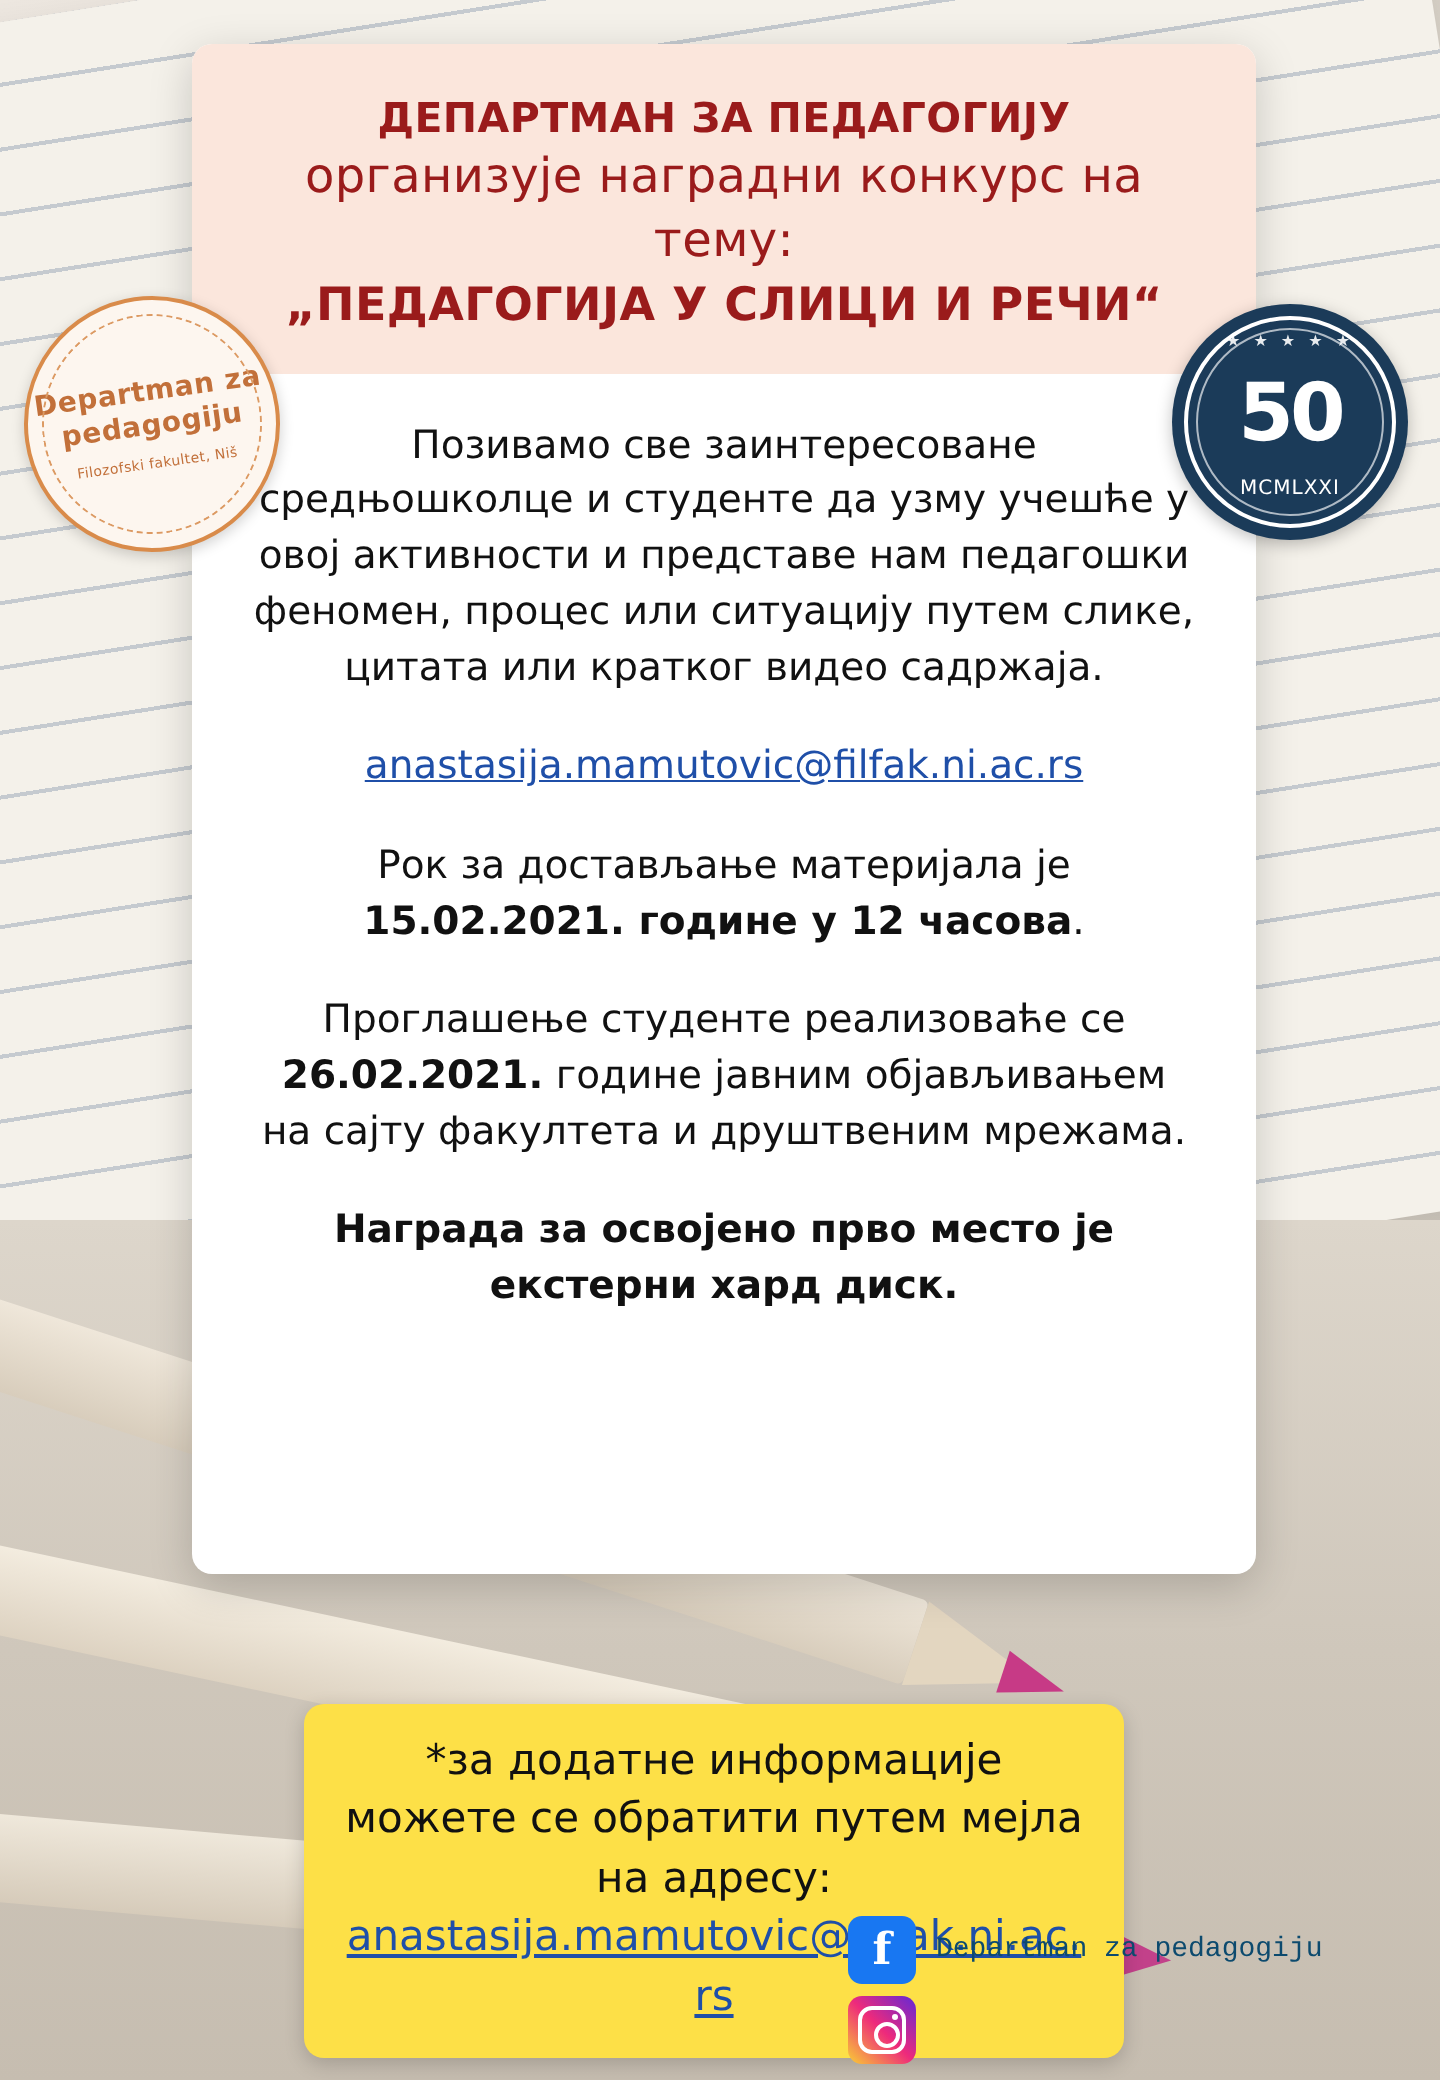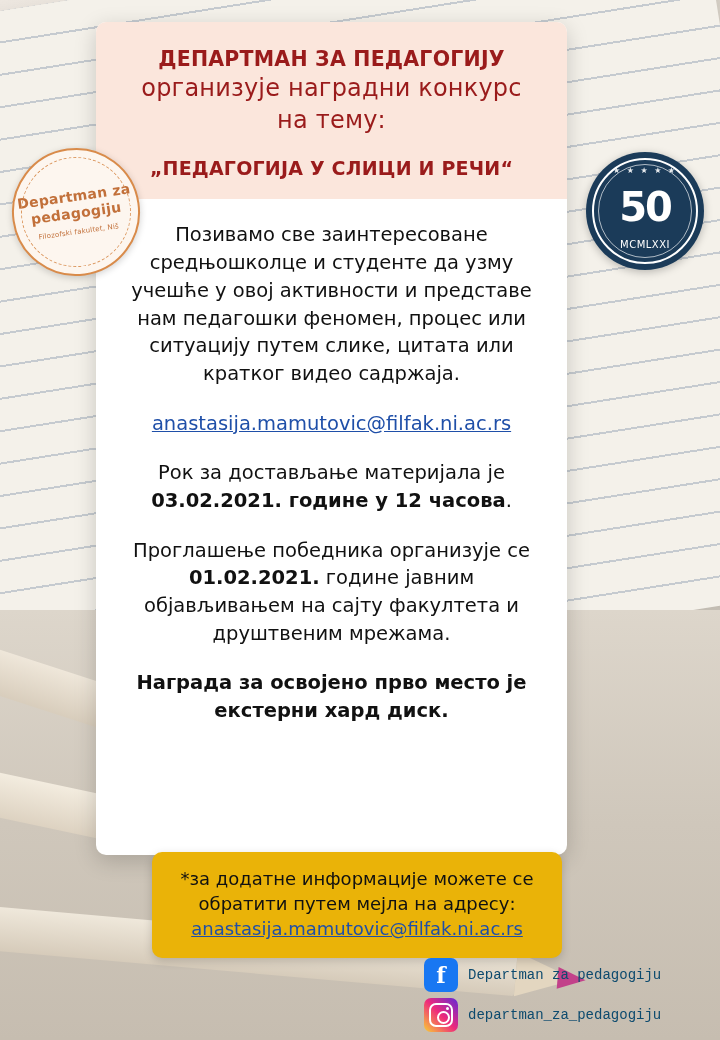--- a/index.html
+++ b/index.html
@@ -72,21 +72,21 @@
     width: 0; height: 0;
     border-top: 11px solid transparent;
     border-bottom: 11px solid transparent;
   }
 
   
   .card {
     position: absolute;
     left: 96px;
     top: 22px;
-    width: 471px;
+    width: 532px;
     background: #ffffff;
     border-radius: 10px;
     box-shadow: 0 6px 22px rgba(0,0,0,0.18);
     overflow: hidden;
   }
   .card-header {
     background: #fbe6dc;
     padding: 24px 26px 18px 26px;
     text-align: center;
   }
@@ -98,22 +98,22 @@
   }
   .card-header .l1, .card-header .l2 {
     font-weight: bold;
   }
   .card-header .l3 {
     font-weight: normal;
     font-size: 24px;
   }
   .card-header .l4 {
     font-weight: bold;
-    font-size: 19px;
-    margin-top: 20px;
+    font-size: 23px;
+    margin-top: 2px;
   }
 
   .card-body {
     padding: 22px 30px 10px 30px;
     text-align: center;
     color: #111;
     font-size: 19.5px;
     line-height: 1.42;
   }
   .card-body p {
@@ -125,26 +125,26 @@
     word-break: break-all;
   }
   .b { font-weight: bold; }
 
   
   .footnote {
     position: absolute;
     left: 152px;
     top: 852px;
     width: 410px;
-    background: #eab308;
+    background: #fde047;
     border-radius: 10px;
     box-shadow: 0 3px 10px rgba(0,0,0,0.18);
     padding: 14px 18px 16px 18px;
     text-align: center;
-    font-size: 18px;
+    font-size: 21px;
     line-height: 1.4;
     color: #111;
     box-sizing: border-box;
   }
 
   
   .stamp-left {
     position: absolute;
     left: 12px;
     top: 148px;
@@ -322,25 +322,25 @@
 
   <div class="card-body">
     <p>Позивамо све заинтересоване средњошколце и студенте да узму учешће у овој активности и представе нам педагошки феномен, процес или ситуацију путем слике, цитата или кратког видео садржаја.</p>
 
     <div class="para-gap"></div>
 
     <p><a class="mail-link" href="#">anastasija.mamutovic@filfak.ni.ac.rs</a></p>
 
     <div class="para-gap"></div>
 
-    <p><span>Рок за достављање материјала је </span><span class="b">03.02.2021. године</span><span class="b"> у </span><span class="b">12 часова</span><span>.</span></p>
+    <p><span>Рок за достављање материјала је </span><span class="b">15.02.2021. године</span><span class="b"> у </span><span class="b">12 часова</span><span>.</span></p>
 
     <div class="para-gap"></div>
 
-    <p><span>Проглашење победника организује се </span><span class="b">01.02.2021.</span><span> године јавним објављивањем на сајту факултета и друштвеним мрежама.</span></p>
+    <p><span>Проглашење студенте реализоваће се </span><span class="b">26.02.2021.</span><span> године јавним објављивањем на сајту факултета и друштвеним мрежама.</span></p>
 
     <div class="para-gap"></div>
 
     <p class="b">Награда за освојено прво место је екстерни хард диск.</p>
 
     <div style="height:120px"></div>
   </div>
 </div>
 
 <div class="footnote">
@@ -368,15 +368,14 @@
     <div class="social-icon fb">f</div>
     <div class="social-label">Departman za pedagogiju</div>
   </div>
   <div class="social-row">
     <div class="social-icon ig">
       <div class="sq">
         <div class="circ"></div>
         <div class="dot"></div>
       </div>
     </div>
-    <div class="social-label">departman_za_pedagogiju</div>
   </div>
 </div>
 
 </body></html>

